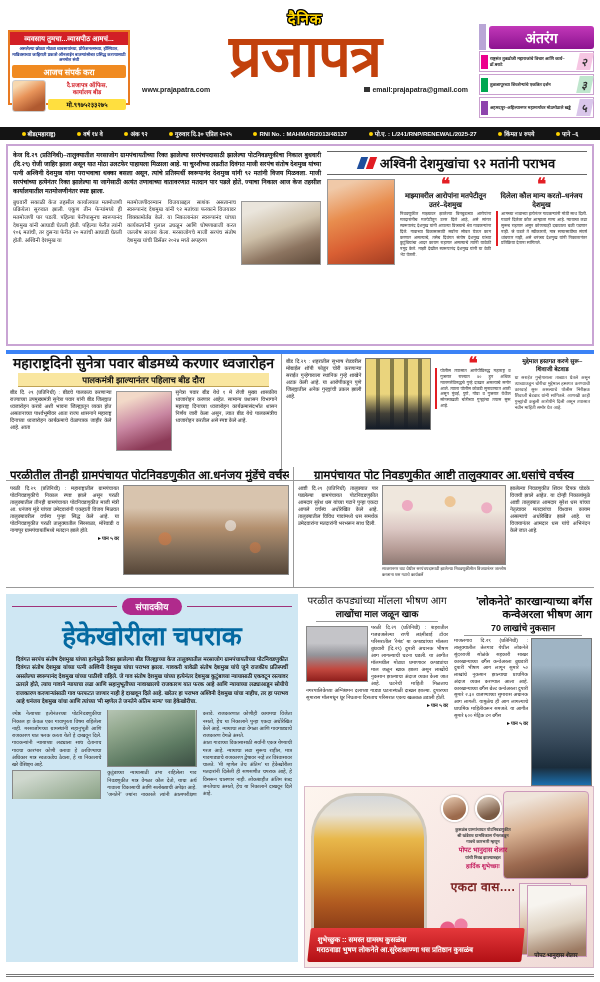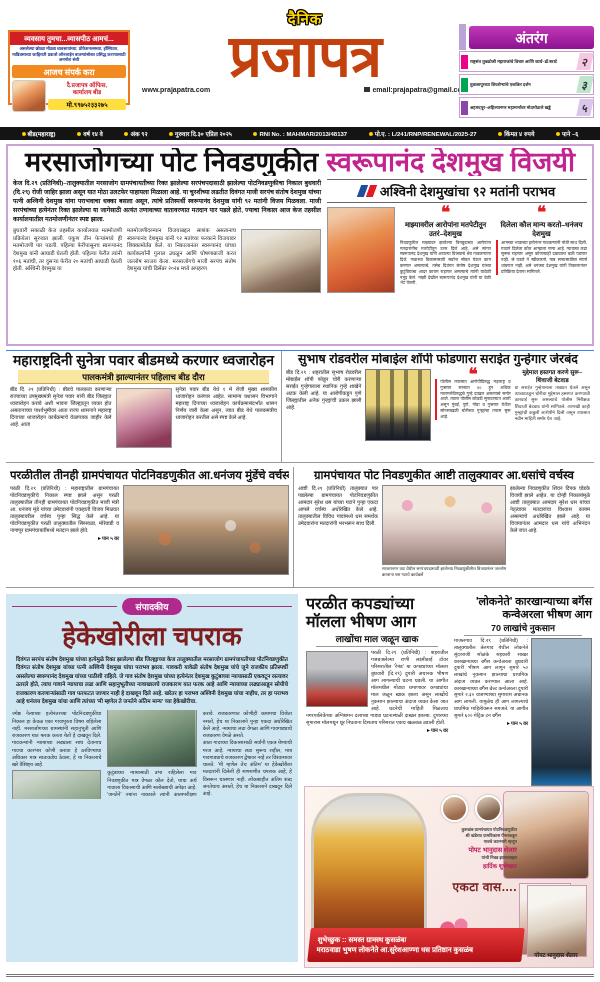--- a/index.html
+++ b/index.html
@@ -17,21 +17,21 @@
   .adl-office { color:#d21f26; font-size:6px; font-weight:bold; line-height:1.25; }
   .adl-phone { background:#ffdf3f; color:#111; font-size:6.5px; font-weight:bold; margin-top:2px; padding:1px 0; border-radius:2px; }
 
   .mast-center { position:absolute; left:138px; right:128px; top:8px; text-align:center; }
   .dainik { display:inline-block; font-size:15px; font-weight:bold; color:#ffd400; letter-spacing:1px;
     text-shadow:-1px 0 #000,1px 0 #000,0 -1px #000,0 1px #000,-1px -1px #000,1px 1px #000,-1px 1px #000,1px -1px #000; }
   .mast-title { font-size:58px; font-weight:bold; color:#c2410c; line-height:.95; letter-spacing:-1px; white-space:nowrap; }
   .mast-links { display:flex; justify-content:space-between; font-size:7px; font-weight:bold; color:#222; margin-top:3px; padding:0 4px; }
   .mail-ico { display:inline-block; width:6px; height:5px; background:#333; margin-right:2px; }
 
-  .antrang { position:absolute; right:6px; top:26px; width:135px; }
+  .antrang { position:absolute; right:6px; top:26px; width:115px; }
   .antrang-head { position:relative; margin-left:10px; background:linear-gradient(180deg,#c238b8,#8c1390); color:#fff; font-size:14px; font-weight:bold; text-align:center; border-radius:3px; padding:2px 0; }
   .antrang-bar { position:absolute; left:-10px; top:-2px; width:7px; height:26px; background:#b9a6d6; }
   .antrang-item { display:flex; align-items:center; border:1px solid #caa0cf; background:#fff; margin-top:2px; padding:1px; }
   .ant-sq { width:7px; height:14px; flex:none; }
   .ant-sq.c0 { background:#ec008c; } .ant-sq.c1 { background:#00a651; } .ant-sq.c2 { background:#8e44ad; }
   .ant-txt { flex:1; font-size:4.4px; font-weight:bold; color:#222; line-height:1.25; padding:0 2px; }
   .ant-num { width:14px; height:17px; display:flex; align-items:center; justify-content:center; font-size:11px; font-weight:bold; color:#333; transform:skewX(-12deg); flex:none; }
   .ant-num.c0 { background:#f6c6e3; } .ant-num.c1 { background:#bfe6cd; } .ant-num.c2 { background:#d9c6ea; }
 
   
@@ -58,21 +58,21 @@
   .lead-qrow { display:flex; gap:5px; margin-top:4px; flex:1; }
   .photo-woman { width:68px; flex:none; border:1px solid #999;
     background:linear-gradient(160deg,#f0c9a8 10%,#e88d4e 40%,#d95f33 70%,#a33d22 100%); }
   .quote { flex:1; text-align:center; }
   .qmark { color:#e31e24; font-size:17px; line-height:.6; font-weight:bold; font-family:"DejaVu Serif", serif; }
   .qtitle { font-size:7px; font-weight:bold; line-height:1.3; margin:2px 0; color:#111; }
   .qbody { font-size:4.3px; text-align:justify; line-height:1.35; color:#333; }
   .qbody.redline { border-left:2px solid #e31e24; padding-left:3px; }
 
   
-  .row2 { position:absolute; top:350px; left:6px; width:588px; height:113px; display:flex; border-top:1px solid #3b82f6; border-bottom:1px solid #999; }
+  .row2 { position:absolute; top:350px; left:6px; width:588px; height:131px; display:flex; border-top:4px solid #3b82f6; border-bottom:1px solid #999; }
   .art-sunetra { width:276px; flex:none; border-right:1px solid #999; padding:2px 4px; }
   .h-sunetra { font-size:14px; font-weight:bold; text-align:center; line-height:1.1; }
   .sub-yellow { background:#f9e6a0; font-size:8.5px; font-weight:bold; text-align:center; margin:2px 8px 0; padding:1px 0; border-bottom:1.5px solid #bfa254; }
   .body3 { display:flex; gap:4px; margin-top:2px; }
   .t5 { flex:1; font-size:5.1px; text-align:justify; line-height:1.38; color:#222; }
   .photo-sunetra { width:56px; height:60px; flex:none; border:1px solid #999; margin-top:2px;
     background:linear-gradient(160deg,#f2d9c8 15%,#c987a2 50%,#8c3a57 85%); }
   .art-mobile { flex:1; padding:2px 4px; }
   .h-mobile { font-size:12.5px; font-weight:bold; text-align:center; line-height:1.1; white-space:nowrap; overflow:hidden; }
   .sub-green { background:#cfe2d4; font-size:9.5px; font-weight:bold; text-align:center; margin:2px 14px 0; padding:1px 0; }
@@ -102,29 +102,29 @@
       radial-gradient(circle at 85% 28%,rgba(235,120,170,.5) 0 5px,transparent 6px),
       linear-gradient(180deg,#efe7dd 0 30%,#dcc8c4 55%,#b49a94 82%,#8f7a74 100%); }
   .caption { font-size:4.2px; line-height:1.3; color:#222; text-align:justify; margin-top:1px; }
   .more { font-size:5px; font-weight:bold; color:#111; text-align:right; margin-top:1px; }
 
   
   .editorial { position:absolute; top:594px; left:6px; width:292px; height:368px; background:#cfe7f3; padding:4px 6px; }
   .ed-pillrow { display:flex; align-items:center; gap:5px; }
   .ed-line { flex:1; border-top:1.5px solid #a0327a; }
   .ed-pill { background:#b02a8c; color:#fff; font-size:9px; font-weight:bold; padding:2px 14px; border-radius:9px; }
-  .ed-hl { text-align:center; font-size:26px; font-weight:bold; color:#7f1d1d; margin:2px 0; }
+  .ed-hl { text-align:center; font-size:26px; font-weight:bold; color:#0369a1; margin:2px 0; }
   .ed-intro { font-size:5.6px; text-align:justify; line-height:1.5; color:#222; padding:0 4px; font-weight:bold; }
   .ed-cols { margin-top:5px; column-count:3; column-gap:6px; font-size:5px; text-align:justify; line-height:1.45; color:#222; }
   .ed-photo { width:100%; height:86px; border:1px solid #888; margin:2px 0;
     background:linear-gradient(160deg,#cfd8ce 10%,#93a98f 45%,#5d7a62 75%,#3c4f44 100%); }
 
   
   .fire1 { position:absolute; top:594px; left:304px; width:146px; height:188px; padding:1px 2px; }
-  .f-hl { font-size:16px; font-weight:bold; line-height:1.12; }
+  .f-hl { font-size:10px; font-weight:normal; text-align:center; line-height:1.12; }
   .f-sub { font-size:9px; font-weight:bold; text-align:center; border-bottom:1px solid #999; margin:1px 10px; padding-bottom:1px; }
   .f-body { font-size:5px; text-align:justify; line-height:1.4; color:#222; margin-top:2px; }
   .photo-mall { float:left; width:62px; height:56px; border:1px solid #888; margin:2px 3px 1px 0;
     background:linear-gradient(180deg,#c4c4c8 0 30%,#94949a 52%,#c2483f 78%,#8f1f1c 100%); }
   .fire2 { position:absolute; top:594px; left:452px; width:142px; height:188px; padding:1px 2px; }
   .f2-hl { font-size:11px; font-weight:bold; text-align:right; line-height:1.15; }
   .f2-flex { display:flex; gap:3px; margin-top:2px; }
   .f2-text { width:74px; flex:none; font-size:4.9px; text-align:justify; line-height:1.38; color:#222; }
   .photo-factory { flex:1; height:148px; border:1px solid #777;
     background:linear-gradient(180deg,#9fb4c4 0 18%,#5e7383 42%,#37495a 70%,#1b2d3c 88%,#1b6fae 100%); }
@@ -136,21 +136,21 @@
     background:linear-gradient(180deg,#d4d7da 0%,#e8e2d5 14%,#e8b84b 32%,#d4912d 55%,#b05a20 80%,#8a3c18 100%); }
   .circ { position:absolute; width:27px; height:27px; border-radius:50%; border:2px solid #fff; box-shadow:0 0 2px rgba(0,0,0,.4); }
   .circ.one { left:136px; top:8px; background:linear-gradient(160deg,#e9cdb4,#9c6a4c 75%); }
   .circ.two { left:170px; top:8px; background:linear-gradient(160deg,#e5d5c5,#7a5a44 75%); }
   .port-big { position:absolute; right:4px; top:4px; width:86px; height:88px; border:1px solid #c9b; border-radius:4px;
     background:linear-gradient(165deg,#efe4da 12%,#d9b394 40%,#9c6a50 70%,#5f3c2c 100%); }
   .port-mid { position:absolute; left:214px; top:96px; width:52px; height:72px; border:1px solid #c9b;
     background:linear-gradient(165deg,#f4efe9 20%,#dcc3ad 50%,#a9755b 85%); }
   .port-pray { position:absolute; right:6px; top:98px; width:60px; height:72px; border:1px solid #c9b;
     background:linear-gradient(165deg,#f7f4ef 25%,#ded2c2 55%,#9c7a62 90%); }
-  .ad-text { position:absolute; left:128px; top:40px; width:84px; text-align:right; }
+  .ad-text { position:absolute; left:136px; top:40px; width:84px; text-align:center; }
   .adt-s { font-size:4.3px; font-weight:bold; color:#444; line-height:1.35; }
   .adt-name { font-size:6.5px; font-weight:bold; color:#c2185b; margin:1px 0; }
   .adt-wish { font-size:6px; font-weight:bold; color:#c2185b; margin-top:1px; }
   .adt-slogan { font-size:12px; font-weight:bold; color:#7a1f1f; margin-top:8px; letter-spacing:.5px; }
   .tulips { position:absolute; left:130px; top:128px; width:42px; height:40px;
     background:radial-gradient(circle at 30% 35%,#e85f8a 0 7px,transparent 8px),
       radial-gradient(circle at 62% 25%,#ef7fa4 0 6px,transparent 7px),
       radial-gradient(circle at 46% 58%,#d94f7f 0 7px,transparent 8px),
       linear-gradient(180deg,transparent 45%,#3f7d3b 100%); border-radius:4px; }
   .ad-banner { position:absolute; left:4px; bottom:5px; width:214px; height:34px;
@@ -237,23 +237,20 @@
         <i class="dot"></i>
         <span>किंमत ४ रुपये</span>
       </span>
     <span class="info-item">
         <i class="dot"></i>
         <span>पाने –६</span>
       </span>
   </div>
 
   <div class="lead">
-    <div class="lead-hl">
-      <span class="hl-black">मरसाजोगच्या पोट निवडणुकीत</span><span class="hl-mag">स्वरूपानंद देशमुख विजयी</span>
-    </div>
     <div class="lead-body">
       <div class="lead-left">
         <p class="lead-intro">केज दि.२९ (प्रतिनिधी)–तालुक्यातील मरसाजोग ग्रामपंचायतीच्या रिक्त झालेल्या सरपंचपदासाठी झालेल्या पोटनिवडणुकीचा निकाल बुधवारी (दि.२९) रोजी जाहिर झाला असून यात मोठा उलटफेर पाहायला मिळाला आहे. या चुरशीच्या लढतीत दिवंगत माजी सरपंच संतोष देशमुख यांच्या पत्नी अश्विनी देशमुख यांना पराभवाचा धक्का बसला असून, त्यांचे प्रतिस्पर्धी स्वरूपानंद देशमुख यांनी ९२ मतांनी विजय मिळवला. माजी सरपंचांच्या हत्येनंतर रिक्त झालेल्या या जागेसाठी अत्यंत तणावाच्या वातावरणात मतदान पार पडले होते, ज्याचा निकाल आज केज तहसील कार्यालयातील मतमोजणीनंतर स्पष्ट झाला.</p>
         <div class="lead-cols">
           <p class="lc">बुधवारी सकाळी केज तहसील कार्यालयात मतमोजणी प्रक्रियेला सुरुवात झाली. एकूण तीन फेऱ्यांमध्ये ही मतमोजणी पार पडली. पहिल्या फेरीपासूनच स्वरूपानंद देशमुख यांनी आघाडी घेतली होती. पहिल्या फेरीत त्यांनी १०६ मतांची, तर दुसऱ्या फेरीत २० मतांची आघाडी घेतली होती. अश्विनी देशमुख या</p>
           <p class="lc">मतमोजणीदरम्यान विजयाबद्दल साशंक असतानाच स्वरूपानंद देशमुख यांनी ९२ मतांच्या फरकाने विजयावर शिक्कामोर्तब केले. या निकालानंतर स्वरूपानंद यांच्या कार्यकर्त्यांनी गुलाल उधळून आणि घोषणाबाजी करत जल्लोष साजरा केला. मरसाजोगचे माजी सरपंच संतोष देशमुख यांची डिसेंबर २०२४ मध्ये अपहरण</p>
           <div class="photo-man"></div>
         </div>
       </div>
       <div class="lead-right">
@@ -285,21 +282,20 @@
     <div class="art-sunetra">
       <div class="h-sunetra">महाराष्ट्रदिनी सुनेत्रा पवार बीडमध्ये करणार ध्वजारोहन</div>
       <div class="sub-yellow">पालकमंत्री झाल्यानंतर पहिलाच बीड दौरा</div>
       <div class="body3">
         <p class="t5">बीड दि. २९ (प्रतिनिधी) : बीडचे पालकत्व करणाऱ्या राज्याच्या उपमुख्यमंत्री सुनेत्रा पवार यांनी बीड जिल्ह्यात ध्वजारोहन करावे अशी भावना जिल्ह्यातून व्यक्त होत असतानाच्या पार्श्वभूमीवर आता राज्य शासनाने महाराष्ट्र दिनाच्या ध्वजारोहन कार्यक्रमाचे वेळापत्रक जाहीर केले आहे. आता</p>
         <div class="photo-sunetra"></div>
         <p class="t5">सुनेत्रा पवार बीड येथे १ मे रोजी मुख्य शासकीय ध्वजारोहन करणार आहेत. सामान्य प्रशासन विभागाने महाराष्ट्र दिनाच्या ध्वजारोहन कार्यक्रमासंदर्भात शासन निर्णय जारी केला असून, त्यात बीड येथे पालकमंत्रीच ध्वजारोहन करतील असे स्पष्ट केले आहे.</p>
       </div>
     </div>
     <div class="art-mobile">
-      <div class="h-mobile">सुभाष रोडवरील मोबाईल शॉपी फोडणारा सराईत गुन्हेगार जेरबंद</div>
       <div class="body4">
         <p class="t5">बीड दि.२९ : शहरातील सुभाष रोडवरील मोबाईल शॉपी फोडून चोरी करणाऱ्या सराईत गुन्हेगाराला स्थानिक गुन्हे शाखेने अटक केली आहे. या आरोपीकडून पुणे जिल्ह्यातील अनेक गुन्ह्यांची उकल झाली आहे.</p>
         <div class="photo-police"></div>
         <div class="quote" style="flex:1">
           <div class="qmark">❝</div>
           <p class="qbody redline">पोलीस तपासात आरोपीविरुद्ध महाराष्ट्र व गुजरात राज्यात ४० हून अधिक मालमत्तेविरुद्धचे गुन्हे दाखल असल्याचे समोर आले. त्याला पोलीस कोठडी सुनावण्यात आली असून मुंबई, पुणे, गोवा व गुजरात येथील सोनसाखळी चोरीच्या गुन्ह्यांचा तपास सुरू आहे.</p>
         </div>
         <div style="flex:1">
           <div class="mini-box-title">मुद्देमाल हस्तगत करणे सुरू–शिवाजी बेटवाड</div>
           <p class="t45">या सराईत गुन्हेगाराला ताब्यात घेतले असून त्याच्याकडून चोरीचा मुद्देमाल हस्तगत करण्याची कारवाई सुरू असल्याचे पोलीस निरीक्षक शिवाजी बेटवाड यांनी सांगितले. आणखी काही गुन्ह्यांची कबुली आरोपीने दिली असून तपासात नवीन माहिती समोर येत आहे.</p>

